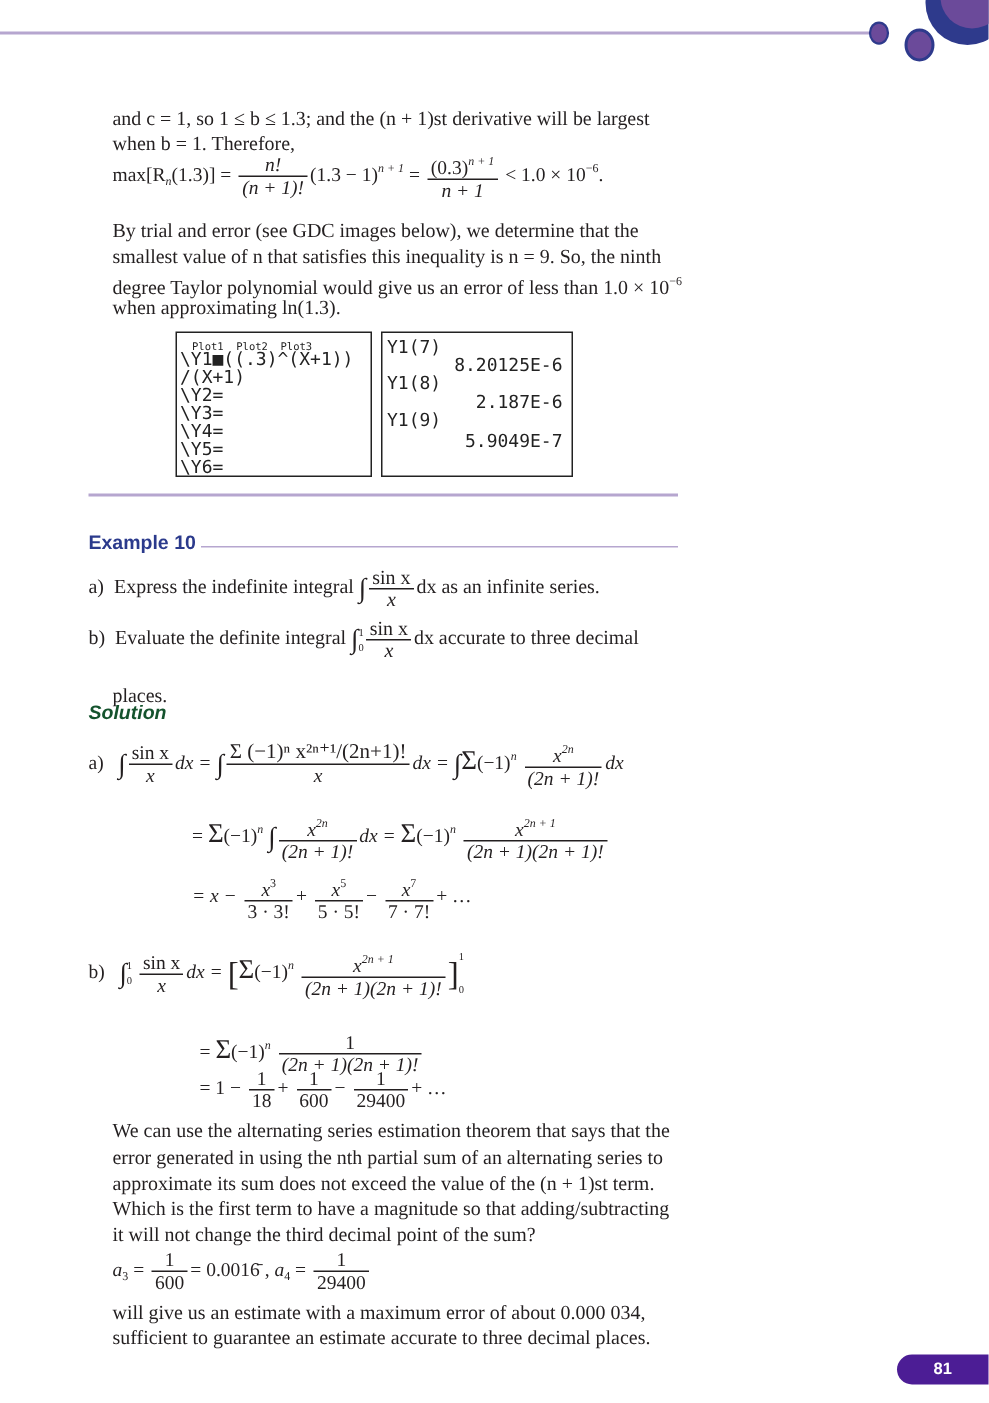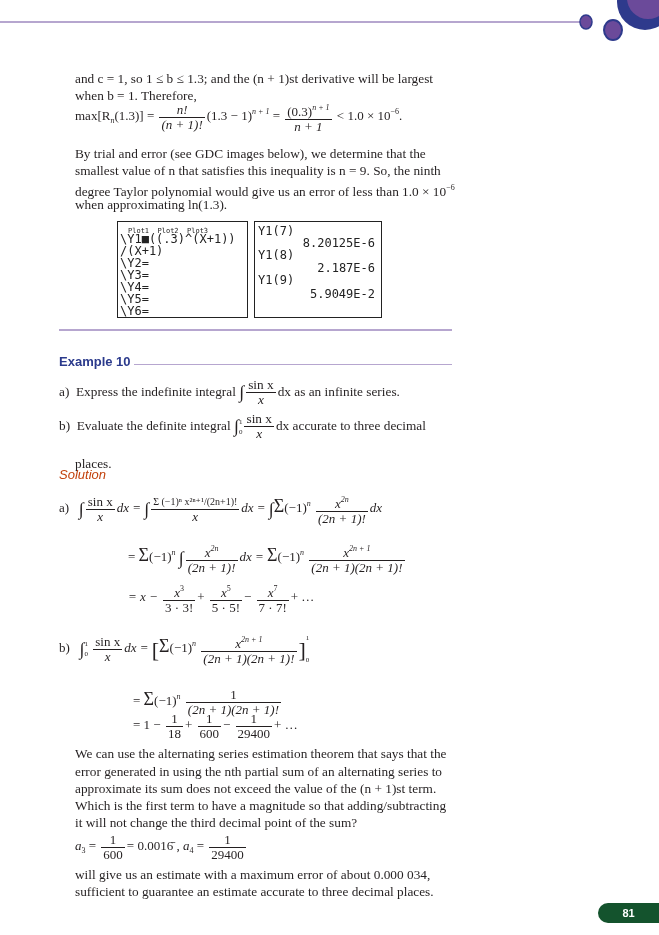--- a/index.html
+++ b/index.html
@@ -14,22 +14,22 @@
   .frac > span { display: block; padding: 0 2px; line-height: 14px; }
   .frac > span.num { border-bottom: 1px solid #231f20; }
   .sup { font-size: 8px; vertical-align: 6px; }
   .sub { font-size: 8px; vertical-align: -3px; }
   .calc { border: 1.5px solid #222; background: #fff; font-family: "DejaVu Sans Mono", "Liberation Mono", monospace; }
   .calc-line { position: absolute; font-size: 12px; line-height: 12px; white-space: pre; color: #222; }
   .calc-small { font-size: 7px; }
   .rule-mid { left: 59px; top: 329px; width: 393px; height: 1.5px; background: #b6a6cf; }
   .example-title { font-family: "Liberation Sans", "DejaVu Sans", sans-serif; font-weight: bold; font-size: 13px; color: #2b3a8c; }
   .example-rule { height: 1px; background: #b6a6cf; }
-  .solution { font-family: "Liberation Sans", "DejaVu Sans", sans-serif; font-weight: normal; font-style: italic; font-size: 13px; color: #c2410c; }
-  .page-badge { left: 598px; top: 903px; width: 61px; height: 20px; background: #14532d; border-radius: 10px 0 0 10px;
+  .solution { font-family: "Liberation Sans", "DejaVu Sans", sans-serif; font-weight: bold; font-style: italic; font-size: 13px; color: #14532d; }
+  .page-badge { left: 598px; top: 903px; width: 61px; height: 20px; background: #4c1d95; border-radius: 10px 0 0 10px;
                 color: #fff; font-family: "Liberation Sans", "DejaVu Sans", sans-serif; font-weight: bold; font-size: 11px;
                 line-height: 20px; text-align: center; }
   .sigma { font-size: 18px; }
 </style>
 </head>
 <body>
 
 <div class="abs top-rule"></div>
 <svg class="abs" style="left:570px;top:0;" width="89" height="45">
   <circle cx="75" cy="2" r="28" fill="#2e3a8c"></circle>
@@ -63,21 +63,21 @@
   <div class="calc-line" style="left:2px;top:59px;">\Y4=</div>
   <div class="calc-line" style="left:2px;top:71px;">\Y5=</div>
   <div class="calc-line" style="left:2px;top:83px;">\Y6=</div>
 </div>
 <div class="abs calc" style="left:254px;top:221px;width:126px;height:95px;">
   <div class="calc-line" style="left:3px;top:3px;">Y1(7)</div>
   <div class="calc-line" style="right:6px;top:15px;">8.20125E-6</div>
   <div class="calc-line" style="left:3px;top:27px;">Y1(8)</div>
   <div class="calc-line" style="right:6px;top:40px;text-align:center;">2.187E-6</div>
   <div class="calc-line" style="left:3px;top:52px;">Y1(9)</div>
-  <div class="calc-line" style="right:6px;top:66px;">5.9049E-2</div>
+  <div class="calc-line" style="right:6px;top:66px;">5.9049E-7</div>
 </div>
 
 <div class="abs rule-mid"></div>
 
 <div class="abs example-title" style="left:59px;top:354px;text-align:center;">Example 10</div>
 <div class="abs example-rule" style="left:134px;top:364px;width:318px;"></div>
 
 <div class="abs t" style="left:59px;top:378px;">
   <span>a)</span>&nbsp;
   <span>Express the indefinite integral</span>
@@ -89,21 +89,21 @@
   <span>Evaluate the definite integral</span>
   <span style="font-size:18px;vertical-align:middle;">∫</span><span style="display:inline-block;vertical-align:middle;font-size:7px;line-height:10px;"><span style="display:block;">1</span><span style="display:block;">0</span></span><span class="frac"><span class="num">sin x</span><span class="i">x</span></span><span>dx accurate to three decimal</span>
 </div>
 <div class="abs t" style="left:75px;top:435px;margin-top:20px;">places.</div>
 
 <div class="abs solution" style="left:59px;top:467px;">Solution</div>
 
 <div class="abs t math" style="left:59px;top:493px;">
   <span>a)</span>&nbsp;&nbsp;
   <span style="font-size:18px;vertical-align:middle;">∫</span><span class="frac"><span class="num">sin x</span><span class="i">x</span></span><span class="i">dx =</span>
-  <span style="font-size:18px;vertical-align:middle;">∫</span><span class="frac" style="font-size:8px;"><span class="num" style="font-size:10px;">Σ (−1)ⁿ x²ⁿ⁺¹/(2n+1)!</span><span class="i" style="font-size:13px;">x</span></span><span class="i">dx =</span>
+  <span style="font-size:18px;vertical-align:middle;">∫</span><span class="frac" style="font-size:8px;"><span class="num" style="font-size:14px;">Σ (−1)ⁿ x²ⁿ⁺¹/(2n+1)!</span><span class="i" style="font-size:13px;">x</span></span><span class="i">dx =</span>
   <span style="font-size:18px;vertical-align:middle;">∫</span><span class="sigma">Σ</span><span>(−1)</span><span class="sup i">n</span>
   <span class="frac"><span class="num"><span class="i">x</span><span class="sup i">2n</span></span><span class="i">(2n + 1)!</span></span><span class="i">dx</span>
 </div>
 
 <div class="abs t math" style="left:128px;top:542px;">
   <span>=</span>
   <span class="sigma">Σ</span><span>(−1)</span><span class="sup i">n</span>
   <span style="font-size:18px;vertical-align:middle;">∫</span><span class="frac"><span class="num"><span class="i">x</span><span class="sup i">2n</span></span><span class="i">(2n + 1)!</span></span><span class="i">dx =</span>
   <span class="sigma">Σ</span><span>(−1)</span><span class="sup i">n</span>
   <span class="frac"><span class="num"><span class="i">x</span><span class="sup i">2n + 1</span></span><span class="i">(2n + 1)(2n + 1)!</span></span>

